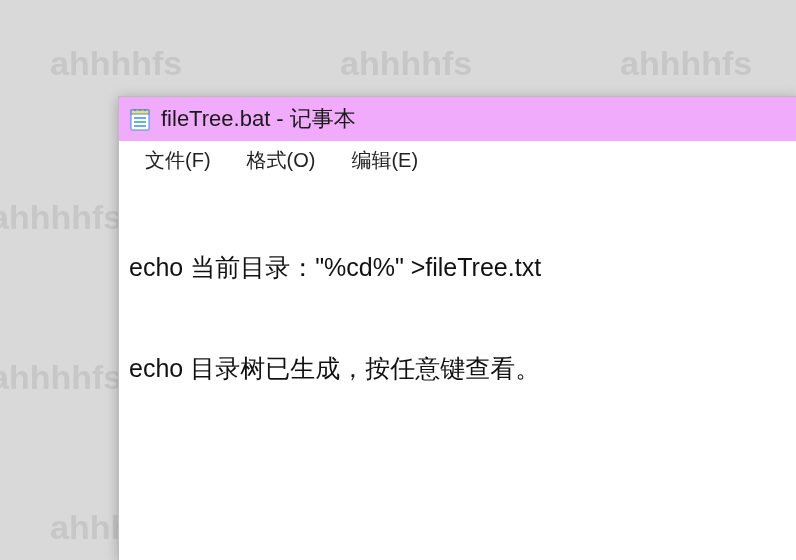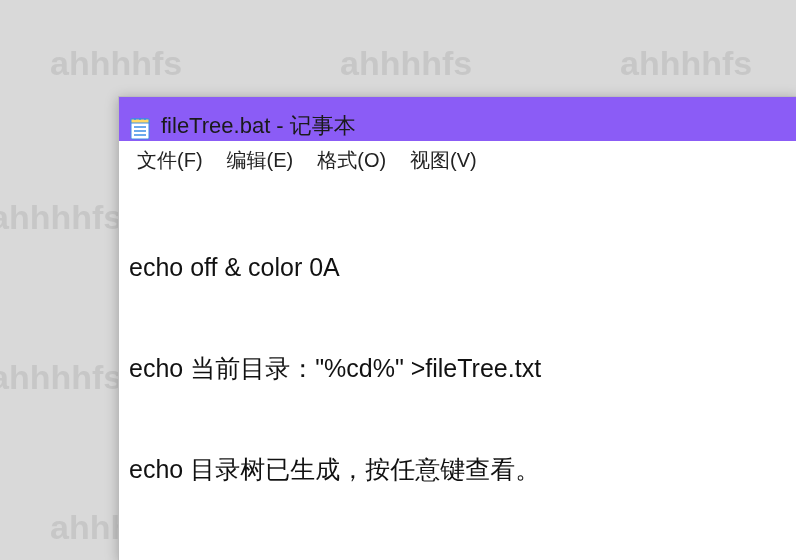--- a/index.html
+++ b/index.html
@@ -37,42 +37,42 @@
     background: #ffffff;
     border: 1px solid #bcbcbc;
     box-shadow: 0 2px 12px rgba(0,0,0,0.25);
     z-index: 5;
     display: flex;
     flex-direction: column;
   }
   .titlebar {
     height: 44px;
     display: flex;
-    align-items: flex-end;
+    align-items: center;
     padding: 0 10px;
-    background: #8b5cf6;
+    background: #f0abfc;
   }
   .titlebar .icon-wrap {
     width: 22px;
     height: 26px;
     margin-right: 10px;
     display: inline-flex;
     align-items: center;
     justify-content: center;
   }
   .title-text {
     font-size: 22px;
     color: #1a1a1a;
   }
   .menubar {
     height: 38px;
     display: flex;
     align-items: center;
-    padding: 0 8px;
-    gap: 4px;
+    padding: 0 16px;
+    gap: 16px;
     background: #ffffff;
   }
   .menu-item {
     font-size: 20px;
     color: #222;
     padding: 2px 10px;
     cursor: default;
   }
   .editor {
     flex: 1;
@@ -120,26 +120,24 @@
         <circle cx="5" cy="3" r="1" fill="#3a8ee6"></circle>
         <circle cx="10" cy="3" r="1" fill="#3a8ee6"></circle>
         <circle cx="15" cy="3" r="1" fill="#3a8ee6"></circle>
       </svg>
     </span>
     <span class="title-text">fileTree.bat - 记事本</span>
   </div>
 
   <div class="menubar">
     <div class="menu-item">文件(F)</div>
+    <div class="menu-item">格式(O)</div>
     <div class="menu-item">编辑(E)</div>
-    <div class="menu-item">格式(O)</div>
-    <div class="menu-item">视图(V)</div>
   </div>
 
   <div class="editor">
-    <div class="editor-line">echo off &amp; color 0A</div>
     <div class="editor-line">echo 当前目录："%cd%" &gt;fileTree.txt</div>
     <div class="editor-line">echo 目录树已生成，按任意键查看。</div>
     
     
   </div>
 
 </div>
 
 </body></html>

